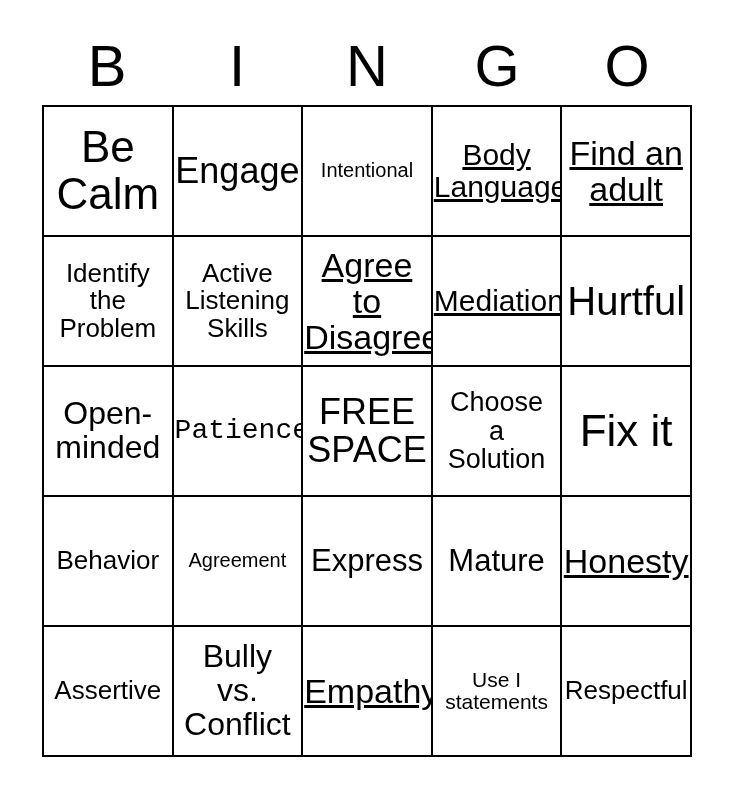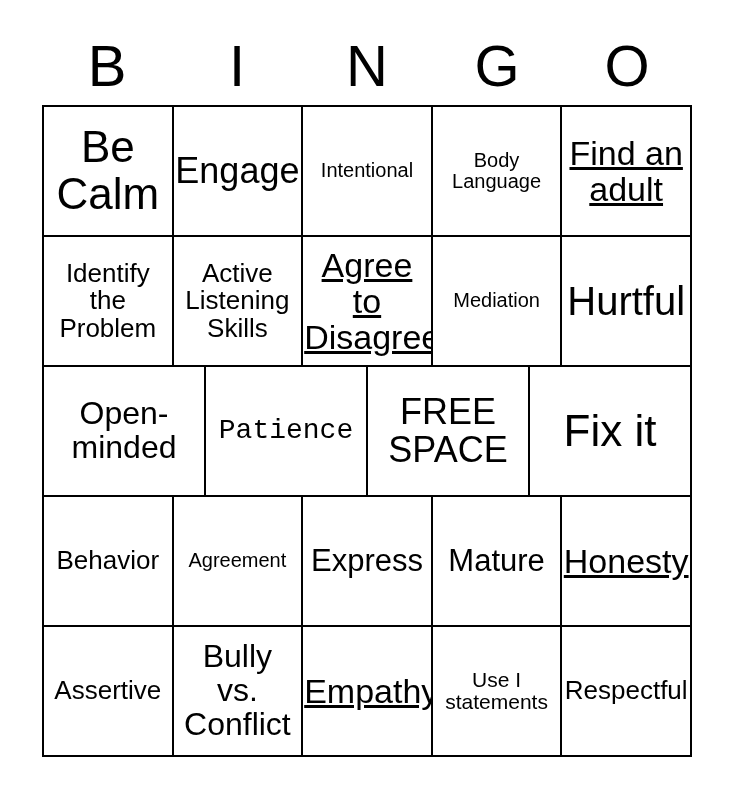--- a/index.html
+++ b/index.html
@@ -80,21 +80,21 @@
     width: 100%;
     line-height: 1.06;
     font-weight: 400;
     white-space: pre-line;
     color: #000000;
   }
 
   
   .fs-xxs  { font-size: 20px; }
   .fs-xs   { font-size: 21px; }
-  .fs-s    { font-size: 20px; }
+  .fs-s    { font-size: 30px; text-decoration: underline; }
   .fs-m    { font-size: 26px; }
   .fs-ml   { font-size: 27px; }
   .fs-l    { font-size: 28px; font-family: Liberation Mono, monospace; }
   .fs-xl   { font-size: 34px; text-decoration: underline; }
   .fs-xxl  { font-size: 32px; }
   .fs-3xl  { font-size: 31px; }
   .fs-4xl  { font-size: 36px; }
   .fs-5xl  { font-size: 40px; }
   .fs-6xl  { font-size: 44px; }
 </style>
@@ -163,20 +163,25 @@
 minded</span>
         </div>
       <div class="grid-cell">
           <span class="cell-text fs-l">Patience</span>
         </div>
       <div class="grid-cell">
           <span class="cell-text fs-4xl">FREE
 SPACE</span>
         </div>
       <div class="grid-cell">
+          <span class="cell-text fs-ml">Choose
+a
+Solution</span>
+        </div>
+      <div class="grid-cell">
           <span class="cell-text fs-6xl">Fix it</span>
         </div>
     </div>
 
     <div class="grid-row">
       <div class="grid-cell">
           <span class="cell-text fs-m">Behavior</span>
         </div>
       <div class="grid-cell">
           <span class="cell-text fs-xxs">Agreement</span>

